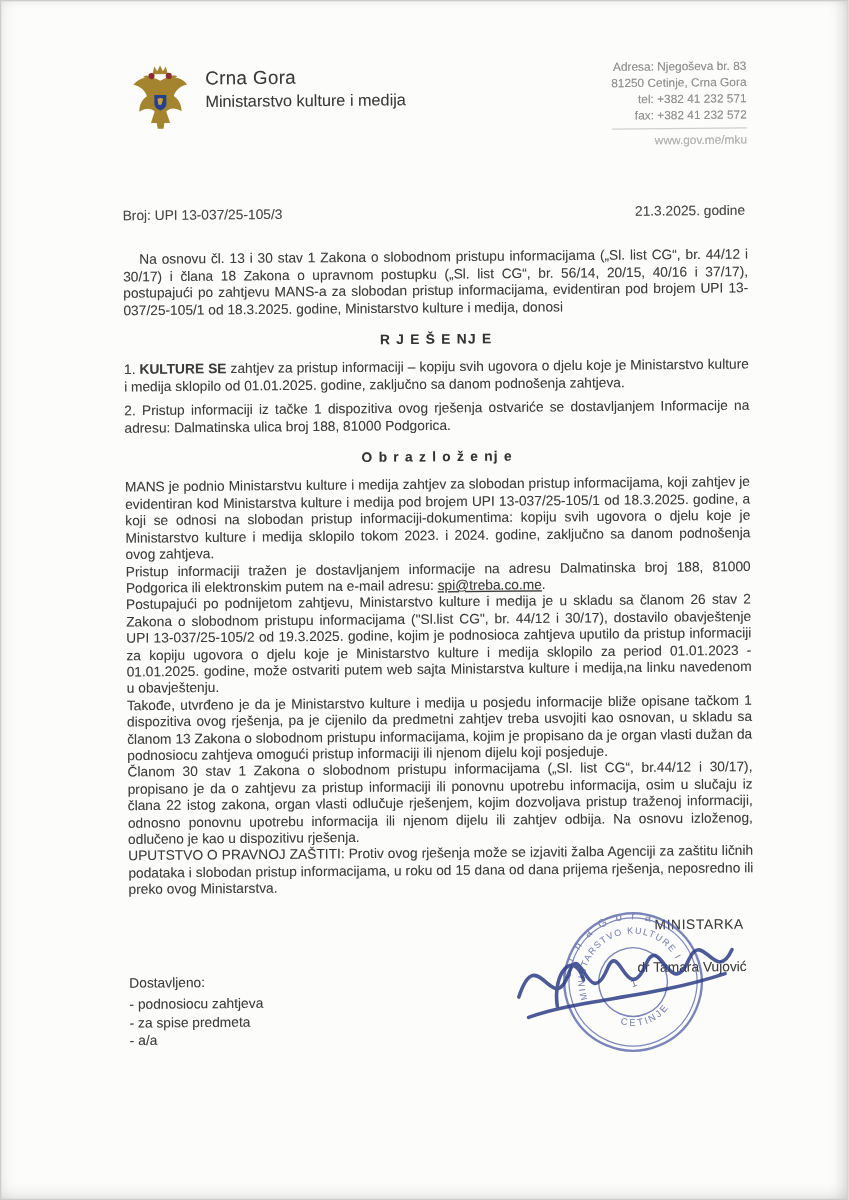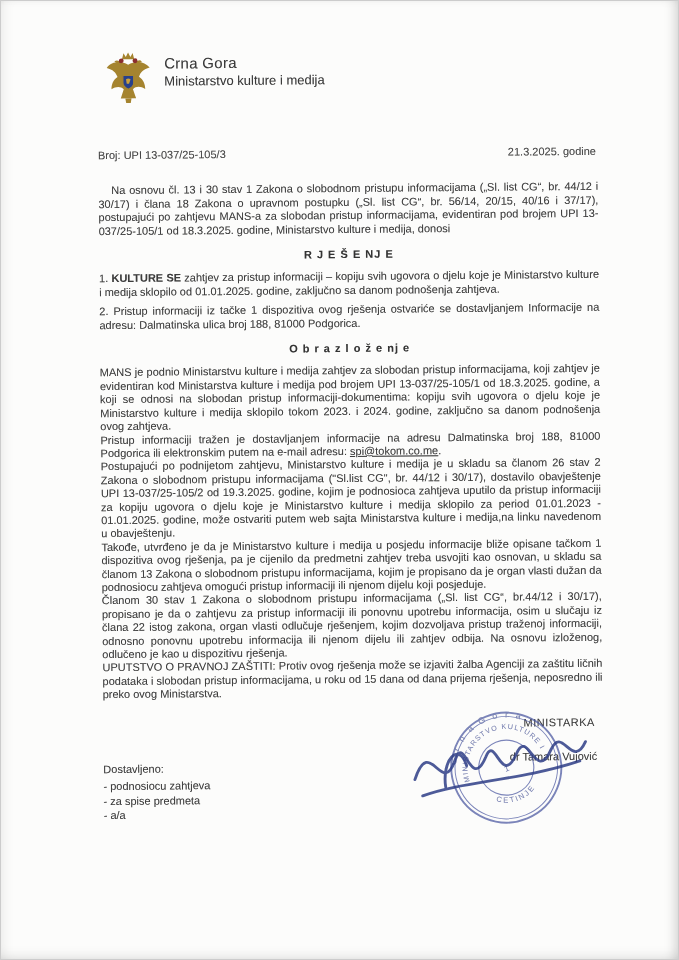--- a/index.html
+++ b/index.html
@@ -59,39 +59,46 @@
           <circle cx="21" cy="15" r="3.2" fill="#8b2e2e"></circle>
           <circle cx="39" cy="15" r="3.2" fill="#8b2e2e"></circle>
           <path d="M23 34 h14 v10 c0 5 -7 8 -7 8 s-7 -3 -7 -8 z" fill="#27408b" stroke="#a5842f" stroke-width="1.5"></path>
           <path d="M27 39 q3 -2 6 0 l-2 6 h-3 z" fill="#c9a13f"></path>
         </svg>
         <div class="brand-names">
           <div class="country">Crna Gora</div>
           <div class="ministry">Ministarstvo kulture i medija</div>
         </div>
       </div>
+      <div class="contact">
+        <div>Adresa: Njegoševa br. 83</div>
+        <div>81250 Cetinje, Crna Gora</div>
+        <div>tel: +382 41 232 571</div>
+        <div>fax: +382 41 232 572</div>
+        <div class="website">www.gov.me/mku</div>
+      </div>
     </div>
 
     <div class="meta">
       <div>Broj: UPI 13-037/25-105/3</div>
       <div>21.3.2025. godine</div>
     </div>
 
     <p class="para intro">Na osnovu čl. 13 i 30 stav 1 Zakona o slobodnom pristupu informacijama („Sl. list CG“, br. 44/12 i 30/17) i člana 18 Zakona o upravnom postupku („Sl. list CG“, br. 56/14, 20/15, 40/16 i 37/17), postupajući po zahtjevu MANS-a za slobodan pristup informacijama, evidentiran pod brojem UPI 13-037/25-105/1 od 18.3.2025. godine, Ministarstvo kulture i medija, donosi</p>
 
     <div class="center-title">R J E Š E NJ E</div>
 
     <p class="para item"><span>1. </span><b>KULTURE SE</b><span> zahtjev za pristup informaciji – kopiju svih ugovora o djelu koje je Ministarstvo kulture i medija sklopilo od 01.01.2025. godine, zaključno sa danom podnošenja zahtjeva.</span></p>
 
     <p class="para item">2. Pristup informaciji iz tačke 1 dispozitiva ovog rješenja ostvariće se dostavljanjem Informacije na adresu: Dalmatinska ulica broj 188, 81000 Podgorica.</p>
 
     <div class="center-title">O b r a z l o ž e nj e</div>
 
     <p class="para">MANS je podnio Ministarstvu kulture i medija zahtjev za slobodan pristup informacijama, koji zahtjev je evidentiran kod Ministarstva kulture i medija pod brojem UPI 13-037/25-105/1 od 18.3.2025. godine, a koji se odnosi na slobodan pristup informaciji-dokumentima: kopiju svih ugovora o djelu koje je Ministarstvo kulture i medija sklopilo tokom 2023. i 2024. godine, zaključno sa danom podnošenja ovog zahtjeva.</p>
-    <p class="para"><span>Pristup informaciji tražen je dostavljanjem informacije na adresu Dalmatinska broj 188, 81000 Podgorica ili elektronskim putem na e-mail adresu: </span><span class="email">spi@tokom.co.me</span><span>.</span></p>
+    <p class="para"><span>Pristup informaciji tražen je dostavljanjem informacije na adresu Dalmatinska broj 188, 81000 Podgorica ili elektronskim putem na e-mail adresu: </span><span class="email">spi@treba.co.me</span><span>.</span></p>
     <p class="para">Postupajući po podnijetom zahtjevu, Ministarstvo kulture i medija je u skladu sa članom 26 stav 2 Zakona o slobodnom pristupu informacijama ("Sl.list CG", br. 44/12 i 30/17), dostavilo obavještenje UPI 13-037/25-105/2 od 19.3.2025. godine, kojim je podnosioca zahtjeva uputilo da pristup informaciji za kopiju ugovora o djelu koje je Ministarstvo kulture i medija sklopilo za period 01.01.2023 - 01.01.2025. godine, može ostvariti putem web sajta Ministarstva kulture i medija,na linku navedenom u obavještenju.</p>
     <p class="para">Takođe, utvrđeno je da je Ministarstvo kulture i medija u posjedu informacije bliže opisane tačkom 1 dispozitiva ovog rješenja, pa je cijenilo da predmetni zahtjev treba usvojiti kao osnovan, u skladu sa članom 13 Zakona o slobodnom pristupu informacijama, kojim je propisano da je organ vlasti dužan da podnosiocu zahtjeva omogući pristup informaciji ili njenom dijelu koji posjeduje.</p>
     <p class="para">Članom 30 stav 1 Zakona o slobodnom pristupu informacijama („Sl. list CG“, br.44/12 i 30/17), propisano je da o zahtjevu za pristup informaciji ili ponovnu upotrebu informacija, osim u slučaju iz člana 22 istog zakona, organ vlasti odlučuje rješenjem, kojim dozvoljava pristup traženoj informaciji, odnosno ponovnu upotrebu informacija ili njenom dijelu ili zahtjev odbija. Na osnovu izloženog, odlučeno je kao u dispozitivu rješenja.</p>
     <p class="para">UPUTSTVO O PRAVNOJ ZAŠTITI: Protiv ovog rješenja može se izjaviti žalba Agenciji za zaštitu ličnih podataka i slobodan pristup informacijama, u roku od 15 dana od dana prijema  rješenja, neposredno ili preko ovog Ministarstva.</p>
 
     <div class="sign-area">
       <div class="minister-role">MINISTARKA</div>
       <div class="minister-name">dr Tamara Vujović</div>
 
       <svg class="stamp-svg" viewBox="0 0 150 150" aria-hidden="true">

